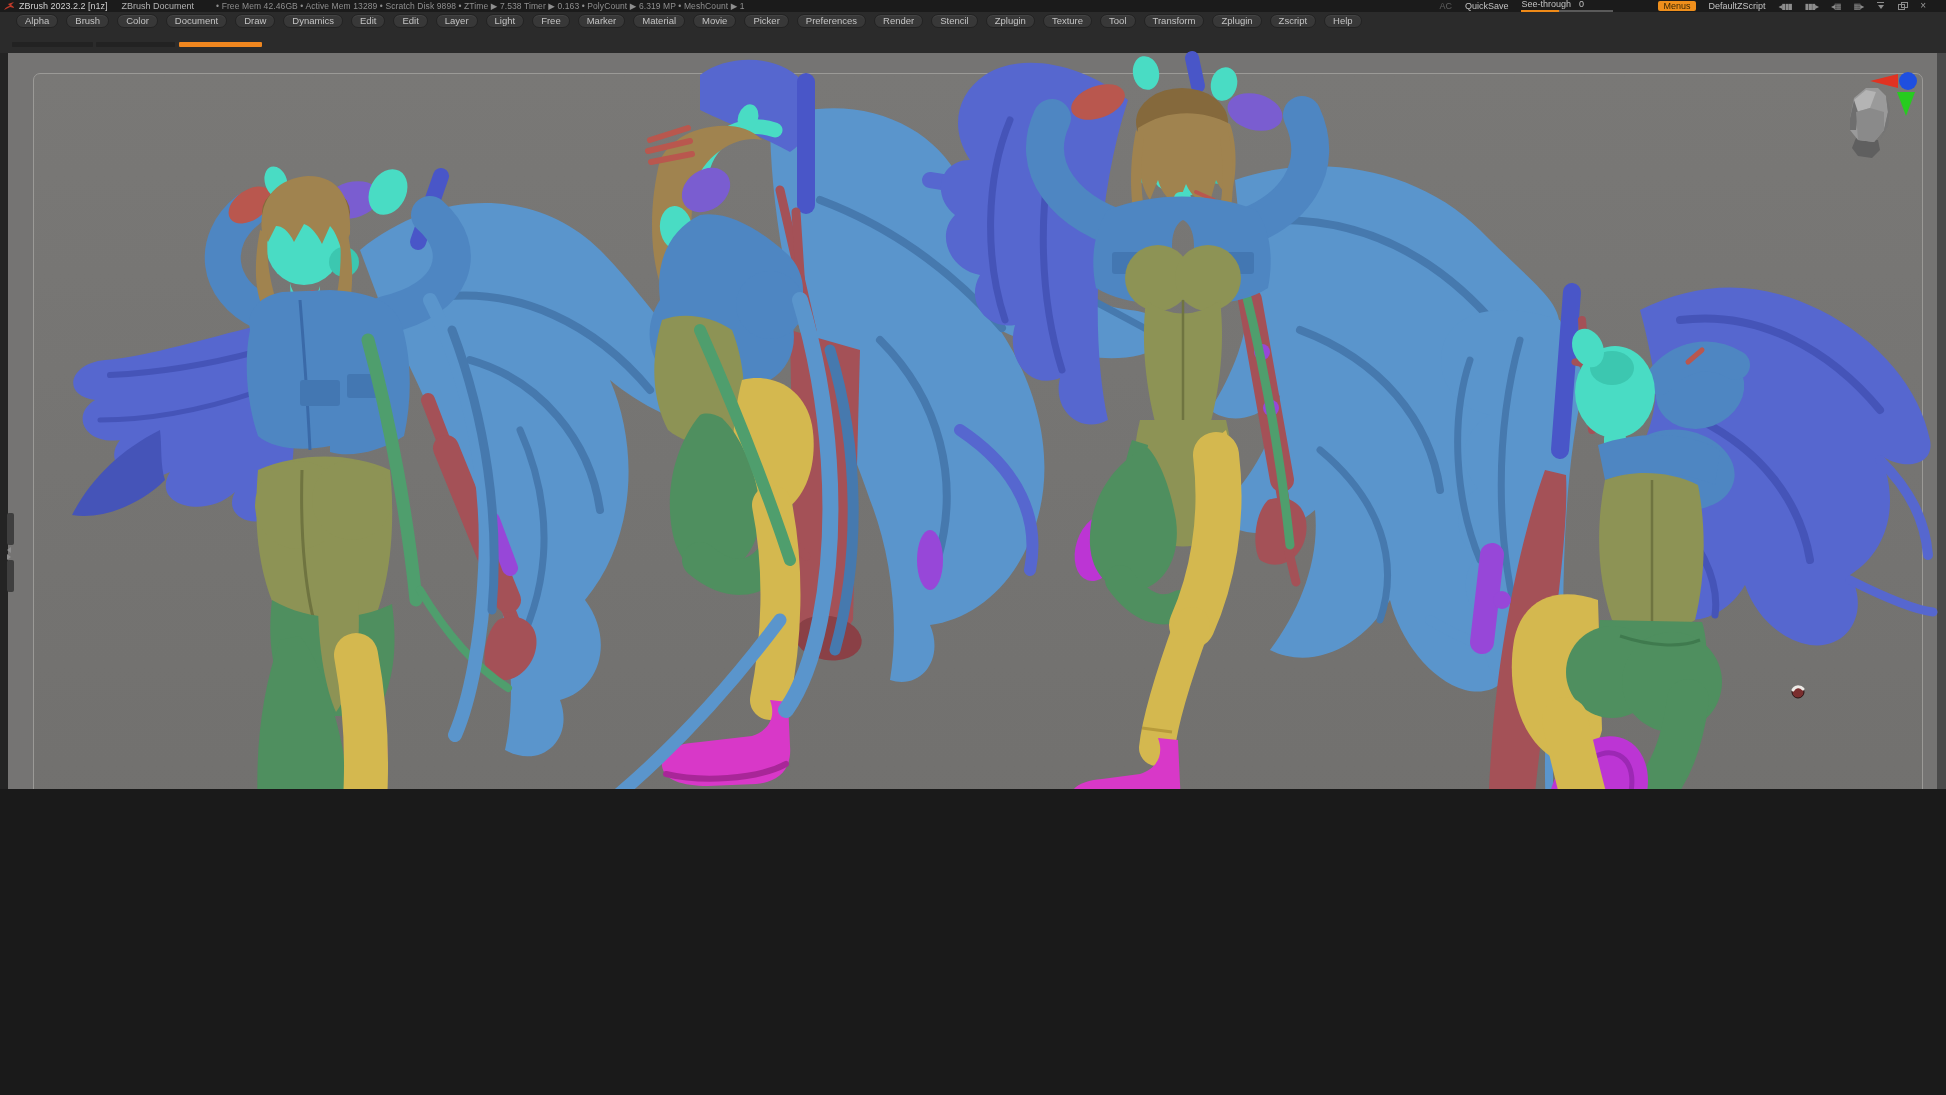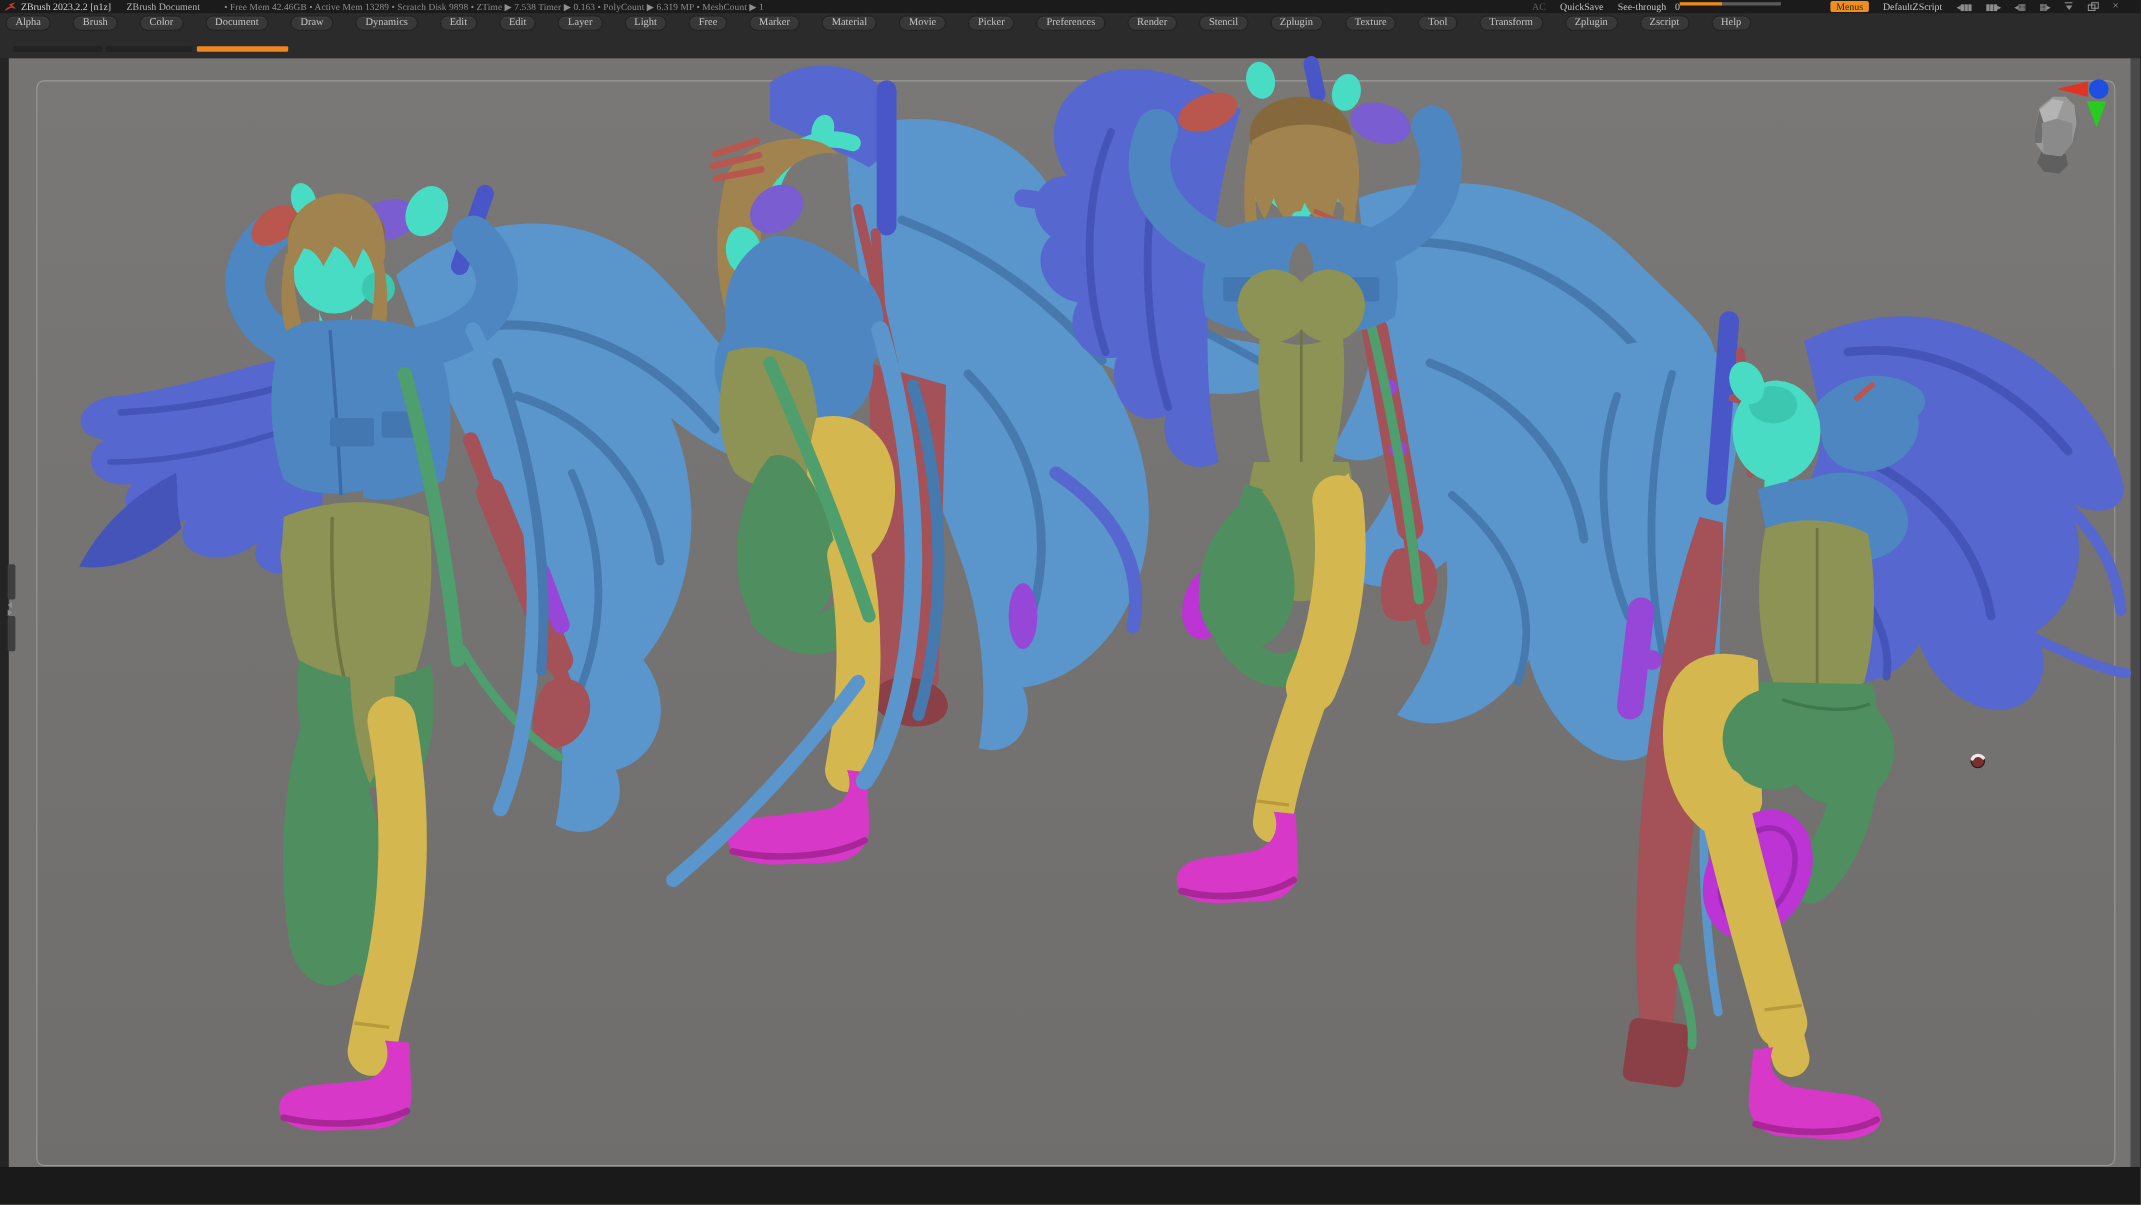--- a/index.html
+++ b/index.html
@@ -1,45 +1,45 @@
 <!DOCTYPE html>
 <html><head>
 <meta charset="utf-8">
 <style>
   html,body{margin:0;padding:0;background:#1a1a1a;}
-  .stage{position:relative;width:1946px;height:1061px;background:#262626;overflow:hidden;
-         font-family:Liberation Serif, serif;-webkit-font-smoothing:antialiased;}
+  .stage{position:relative;width:1946px;height:789px;background:#262626;overflow:hidden;
+         font-family:Liberation Sans, sans-serif;-webkit-font-smoothing:antialiased;}
   
   .titlebar{position:absolute;left:0;top:0;width:1946px;height:12px;background:#1b1b1b;
             display:flex;align-items:center;font-size:9px;color:#b5b5b5;white-space:nowrap;}
   .titlebar .logo{width:12px;height:10px;margin:0 4px 0 3px;flex:0 0 auto;}
   .t-app{color:#cfcfcf;margin-right:14px;}
   .t-doc{color:#b2b2b2;margin-right:22px;}
   .t-stats{color:#8f8f8f;font-size:8.5px;letter-spacing:.1px;}
   .t-right{margin-left:auto;display:flex;align-items:center;gap:13px;padding-right:20px;}
   .t-ac{color:#5f5f5f;}
   .t-btn{color:#c2c2c2;cursor:default;}
-  .seethrough{display:flex;align-items:flex-start;}
+  .seethrough{display:flex;flex-direction:column;align-items:flex-start;}
   .seethrough .row{display:flex;gap:8px;color:#c2c2c2;}
   .st-underline{width:92px;height:3px;margin-top:1px;
      background:linear-gradient(to right,#ef8a18 0 38px,#5a5a5a 38px 100%);}
   .menus-btn{background:#ef8f1c;color:#3a2703;padding:0 5px;border-radius:2px;
              height:10px;line-height:10px;font-size:9px;margin-left:32px;}
   .icon-glyph{color:#8d8d8d;font-size:8px;letter-spacing:-1px;}
   .win-min{position:relative;width:9px;height:8px;}
   .win-min::before{content:"";position:absolute;left:1px;top:0;width:7px;height:0;border-top:1.5px solid #8d8d8d;}
   .win-min::after{content:"";position:absolute;left:1.5px;top:3px;border-left:3px solid transparent;
      border-right:3px solid transparent;border-top:4px solid #8d8d8d;}
   .win-restore{position:relative;width:9px;height:8px;}
   .win-restore::before{content:"";position:absolute;left:0;top:2px;width:5px;height:4px;border:1.3px solid #8d8d8d;}
   .win-restore::after{content:"";position:absolute;left:3px;top:0;width:5px;height:4px;border:1.3px solid #8d8d8d;}
   .win-close{color:#9a9a9a;font-size:10px;line-height:8px;}
   
   .menubar{position:absolute;left:0;top:12px;width:1946px;height:41px;background:#2b2b2b;}
-  .menurow{position:absolute;left:5px;top:2px;display:flex;gap:20px;}
+  .menurow{position:absolute;left:16px;top:2px;display:flex;gap:8px;}
   .menu-item{background:#383838;border:1px solid #222222;border-radius:7px;color:#c4c4c4;
      font-size:9.5px;line-height:12px;padding:0 8px;box-shadow:inset 0 1px 0 rgba(255,255,255,.06);}
   .shelfbar{position:absolute;top:30px;height:5px;background:#222;border-radius:1px;}
   .shelfbar.active{background:#ef861f;}
   
   .canvas-frame{position:absolute;left:8px;top:53px;width:1929px;height:1030px;background:#757473;}
   .doc{position:absolute;left:25px;top:20px;width:1888px;height:985px;border:1px solid #9b9a97;
        border-radius:7px;background:linear-gradient(#797876,#6f6e6c);}
   .right-edge{position:absolute;left:1937px;top:53px;width:9px;height:1030px;background:#4a4a4a;}
   .left-edge{position:absolute;left:0;top:53px;width:8px;height:1030px;background:#242424;}

